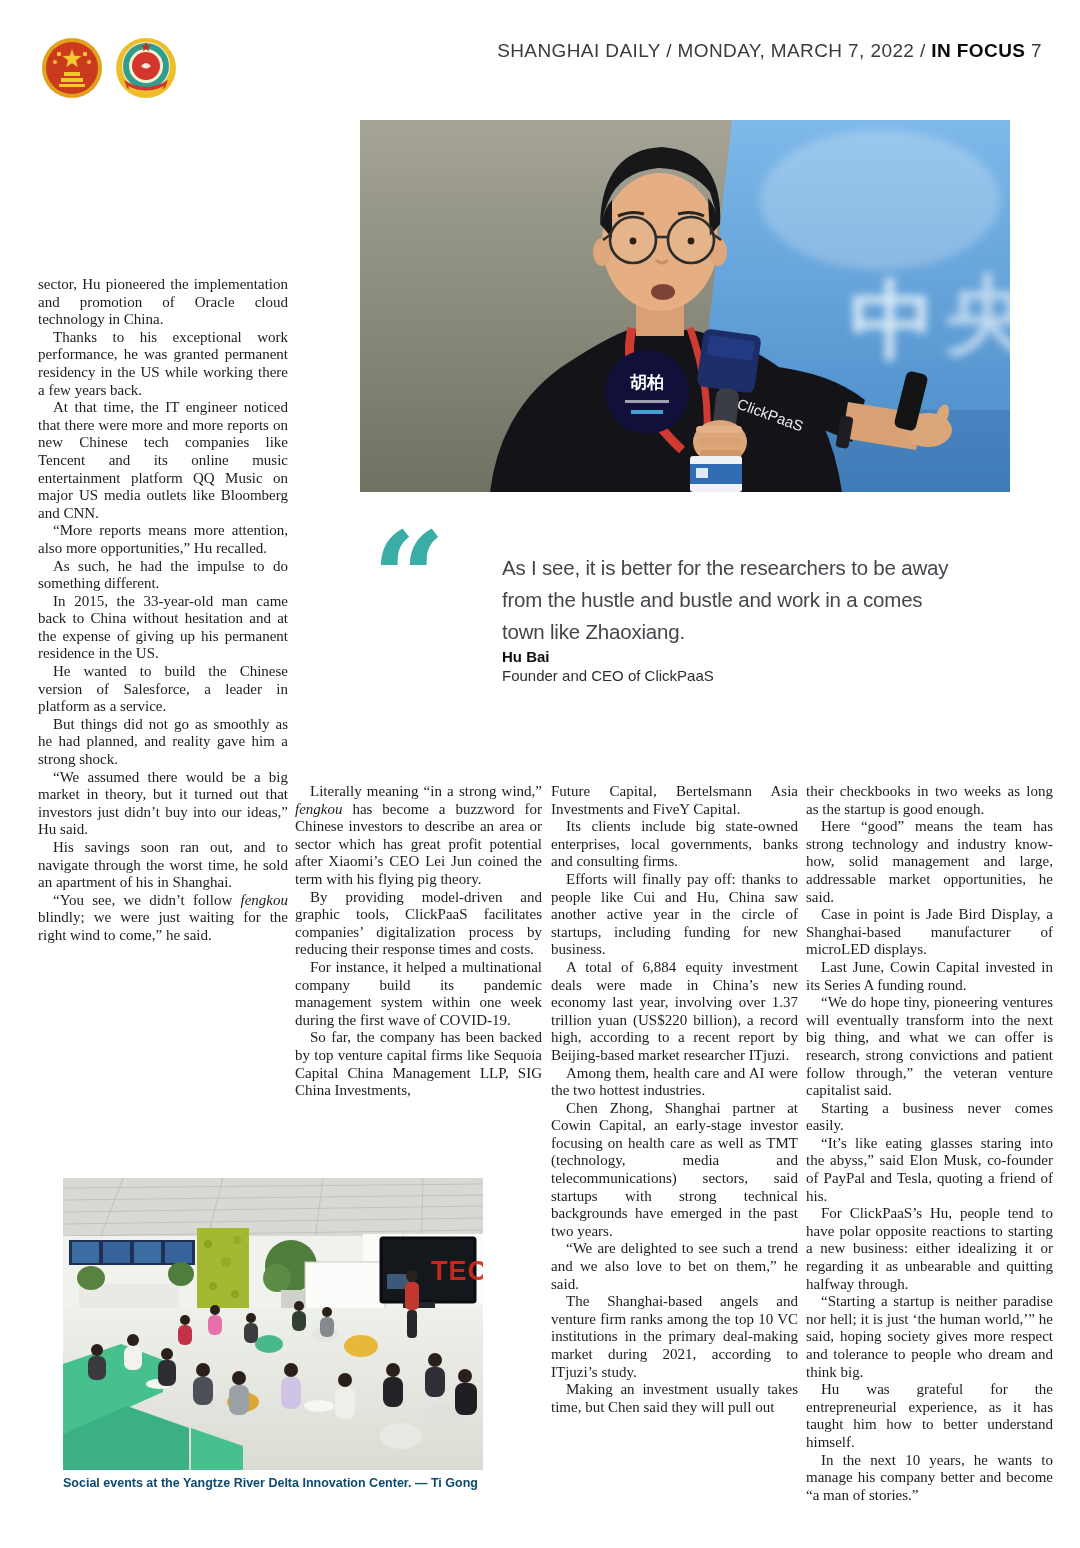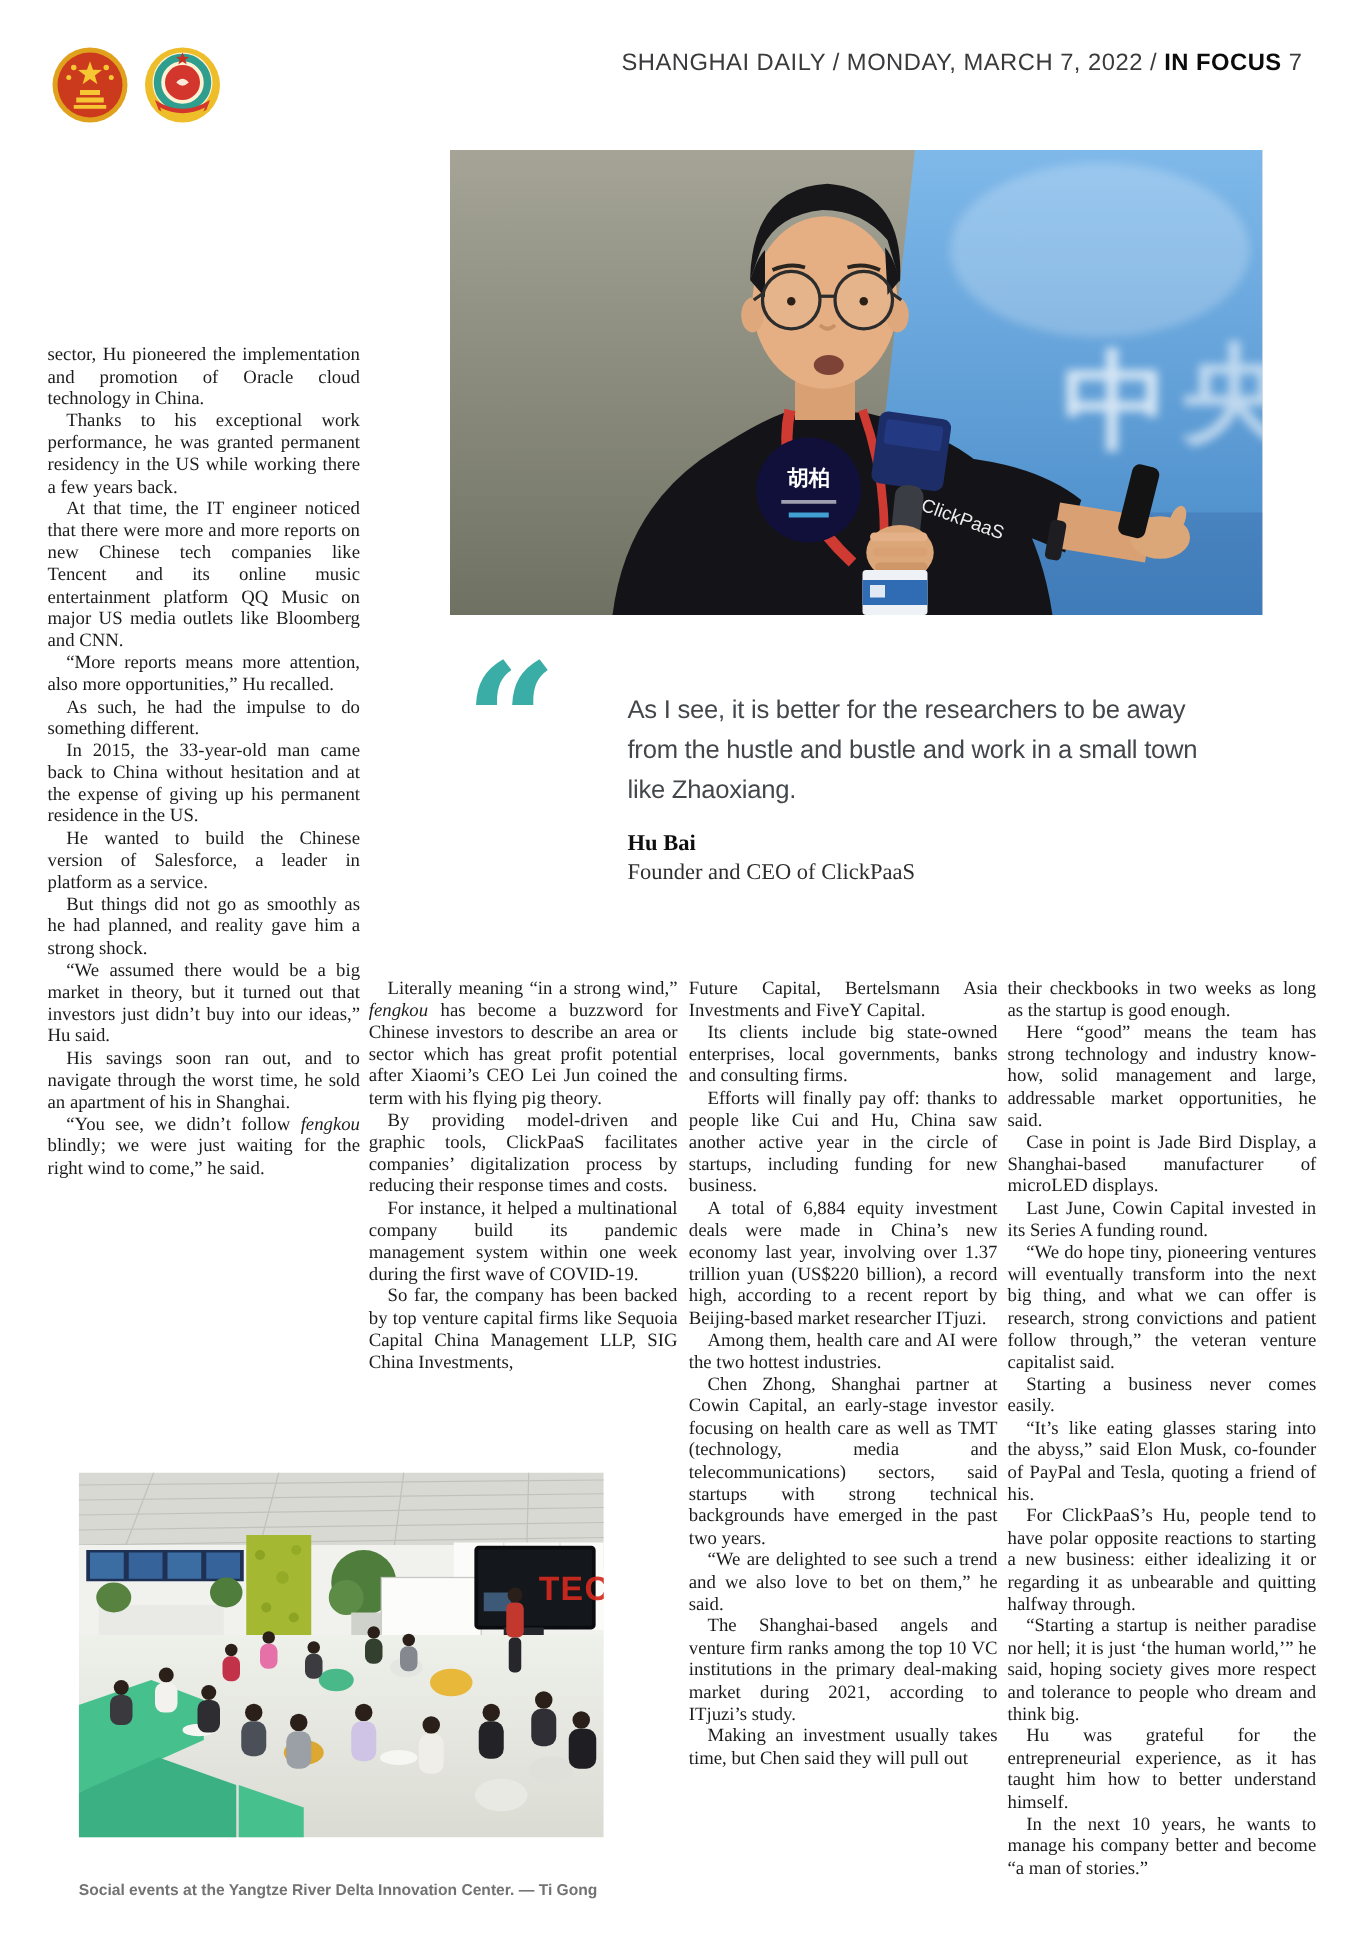--- a/index.html
+++ b/index.html
@@ -9,29 +9,29 @@
   .emblems{position:absolute;left:40px;top:36px;display:flex;gap:10px;}
   .emblems svg{display:block;}
   .masthead{position:absolute;top:40px;right:38px;font-family:"Liberation Sans",sans-serif;
             font-size:19px;letter-spacing:.4px;color:#3a3a3c;white-space:nowrap;}
   .masthead .section{font-weight:bold;color:#0b0b0b;}
   .masthead .pageno{color:#3a3a3c;font-weight:normal;}
   
   .main-photo{position:absolute;left:360px;top:120px;width:650px;height:372px;margin:0;border-radius:31px;}
   .main-photo svg,.bottom-photo svg{display:block;}
   .bottom-photo{position:absolute;left:63px;top:1178px;width:420px;margin:0;}
-  .caption{margin-top:35px;font-family:"Liberation Sans",sans-serif;font-weight:bold;
-           font-size:12.5px;color:#737373;white-space:nowrap;}
+  .caption{margin-top:6px;font-family:"Liberation Sans",sans-serif;font-weight:bold;
+           font-size:12.5px;color:#0c4a6e;white-space:nowrap;}
   
   .quote-block{position:absolute;left:372px;top:552px;width:660px;}
   .qmark{position:absolute;left:0;top:-38px;font-family:"DejaVu Serif",serif;font-weight:bold;
          font-size:128px;line-height:1;}
   .qtext{margin-left:130px;width:462px;font-family:"Liberation Sans",sans-serif;
          font-size:20.5px;line-height:32px;color:#43474b;letter-spacing:-.2px;}
-  .qattr{margin-left:130px;margin-top:16px;font-family:Liberation Serif, serif;font-size:18px;}
+  .qattr{margin-left:130px;font-family:Liberation Sans, sans-serif;font-size:15px;}
   .qattr .qname{font-weight:bold;color:#0e0e0e;}
   .qattr .qrole{color:#2e2e2e;margin-top:2px;}
   
   .col{position:absolute;font-size:15px;line-height:17.6px;text-align:justify;}
   .col p{margin:0;text-indent:15px;}
   .col p.flush{text-indent:0;}
   .col1{left:38px;top:276px;width:250px;}
   .col2{left:295px;top:783px;width:247px;}
   .col3{left:551px;top:783px;width:247px;}
   .col4{left:806px;top:783px;width:247px;}
@@ -143,21 +143,21 @@
 
         <rect x="330" y="336" width="52" height="36" rx="3" fill="#eef2f6"></rect>
         <rect x="330" y="344" width="52" height="20" fill="#2f6cb3"></rect>
         <rect x="336" y="348" width="12" height="10" fill="#ffffff" opacity=".85"></rect>
       </g>
     </svg>
   </figure>
 
   <section class="quote-block">
     <div class="qmark" style="color: rgb(58, 173, 166);">“</div>
-    <div class="qtext">As I see, it is better for the researchers to be away from the hustle and bustle and work in a small town like Zhaoxiang.</div>
+    <div class="qtext">As I see, it is better for the researchers to be away from the hustle and bustle and work in a comes town like Zhaoxiang.</div>
     <div class="qattr">
       <div class="qname">Hu Bai</div>
       <div class="qrole">Founder and CEO of ClickPaaS</div>
     </div>
   </section>
 
   <section class="col col1">
       <p class="flush">sector, Hu pioneered the implementation and promotion of Oracle cloud technology in China.</p>
       <p>Thanks to his exceptional work performance, he was granted permanent residency in the US while working there a few years back.</p>
       <p>At that time, the IT engineer noticed that there were more and more reports on new Chinese tech companies like Tencent and its online music entertainment platform QQ Music on major US media outlets like Bloomberg and CNN.</p>

